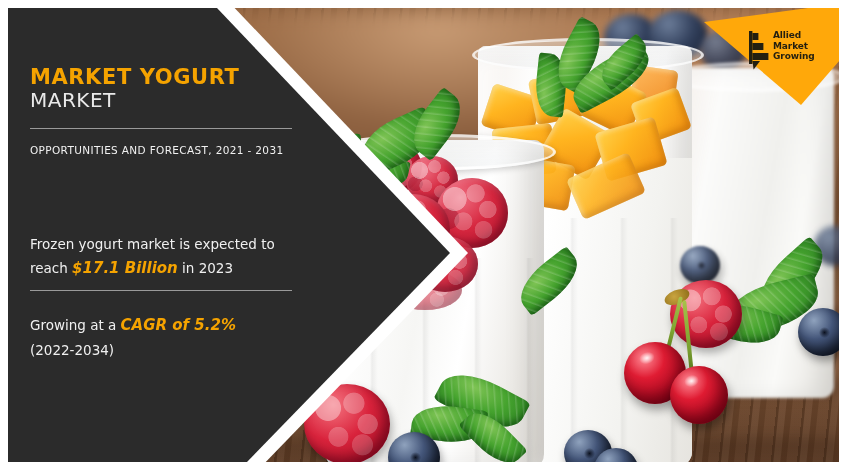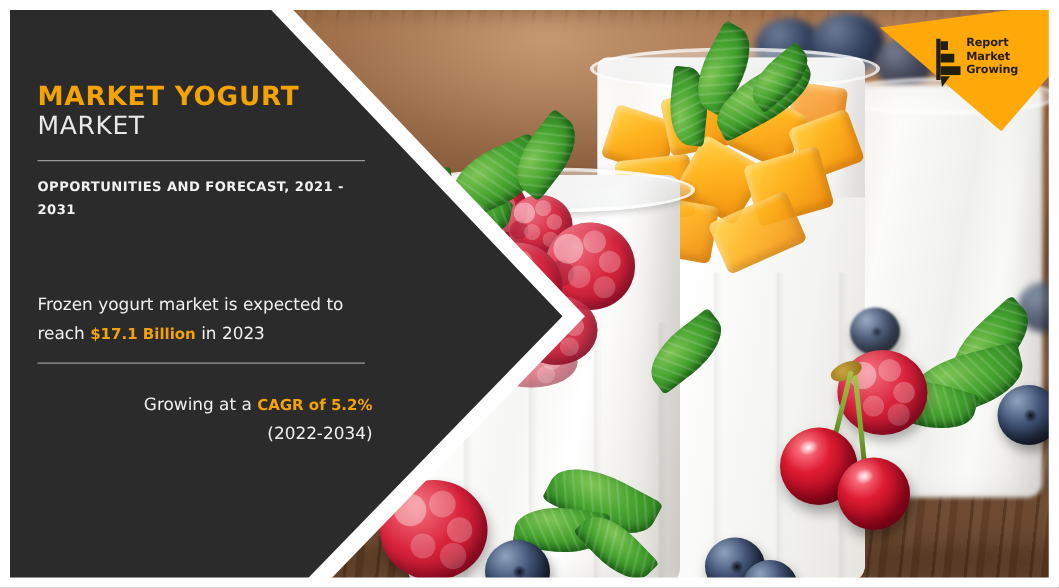--- a/index.html
+++ b/index.html
@@ -371,21 +371,21 @@
     background: #9a9a9a;
   }
   .rule-1 { top: 128px; width: 262px; }
   .rule-2 { top: 290px; width: 262px; }
 
   .subtitle {
     position: absolute;
     top: 141px; left: 0;
     width: 265px;
     font-size: 10.5px;
-    font-weight: 700;
+    font-weight: 400;
     letter-spacing: 0.35px;
     line-height: 1.72;
     color: #f1f1f1;
   }
 
   .stat-1 {
     position: absolute;
     top: 233px; left: 0;
     width: 268px;
     font-size: 13.5px;
@@ -394,27 +394,26 @@
     color: #f0f0f0;
   }
   .stat-2 {
     position: absolute;
     top: 313px; left: 0;
     width: 268px;
     font-size: 13.5px;
     font-weight: 400;
     line-height: 1.72;
     color: #f0f0f0;
-    text-align: right;
   }
   .hl {
     color: #f5a300;
     font-weight: 700;
   }
-  .hl-big { font-size: 12px; }
+  .hl-big { font-size: 15px; font-style: italic; }
 
   .footnote {
     position: absolute;
     top: 381px; left: 5px;
     width: 260px;
     font-size: 9.5px;
     line-height: 1.78;
     color: #8b8b8b;
   }
 
@@ -567,20 +566,20 @@
   <div class="logo-banner"></div>
   <div class="logo-mark">
     <svg class="logo-icon" viewBox="0 0 24 40">
       <rect x="1" y="1" width="3.4" height="33" fill="#231f10"></rect>
       <rect x="4.4" y="3" width="6" height="7" fill="#231f10"></rect>
       <rect x="4.4" y="13" width="11" height="7" fill="#231f10"></rect>
       <rect x="4.4" y="23" width="16" height="7" fill="#231f10"></rect>
       <polygon points="4.4,31 12,31 5.6,39.5" fill="#231f10"></polygon>
     </svg>
     <div class="logo-text">
-      <span>Report</span>
+      <span>Allied</span>
       <span>Market</span>
       <span>Growing</span>
     </div>
   </div>
 
   <div class="frame"></div>
 </div>
 
 </body></html>

